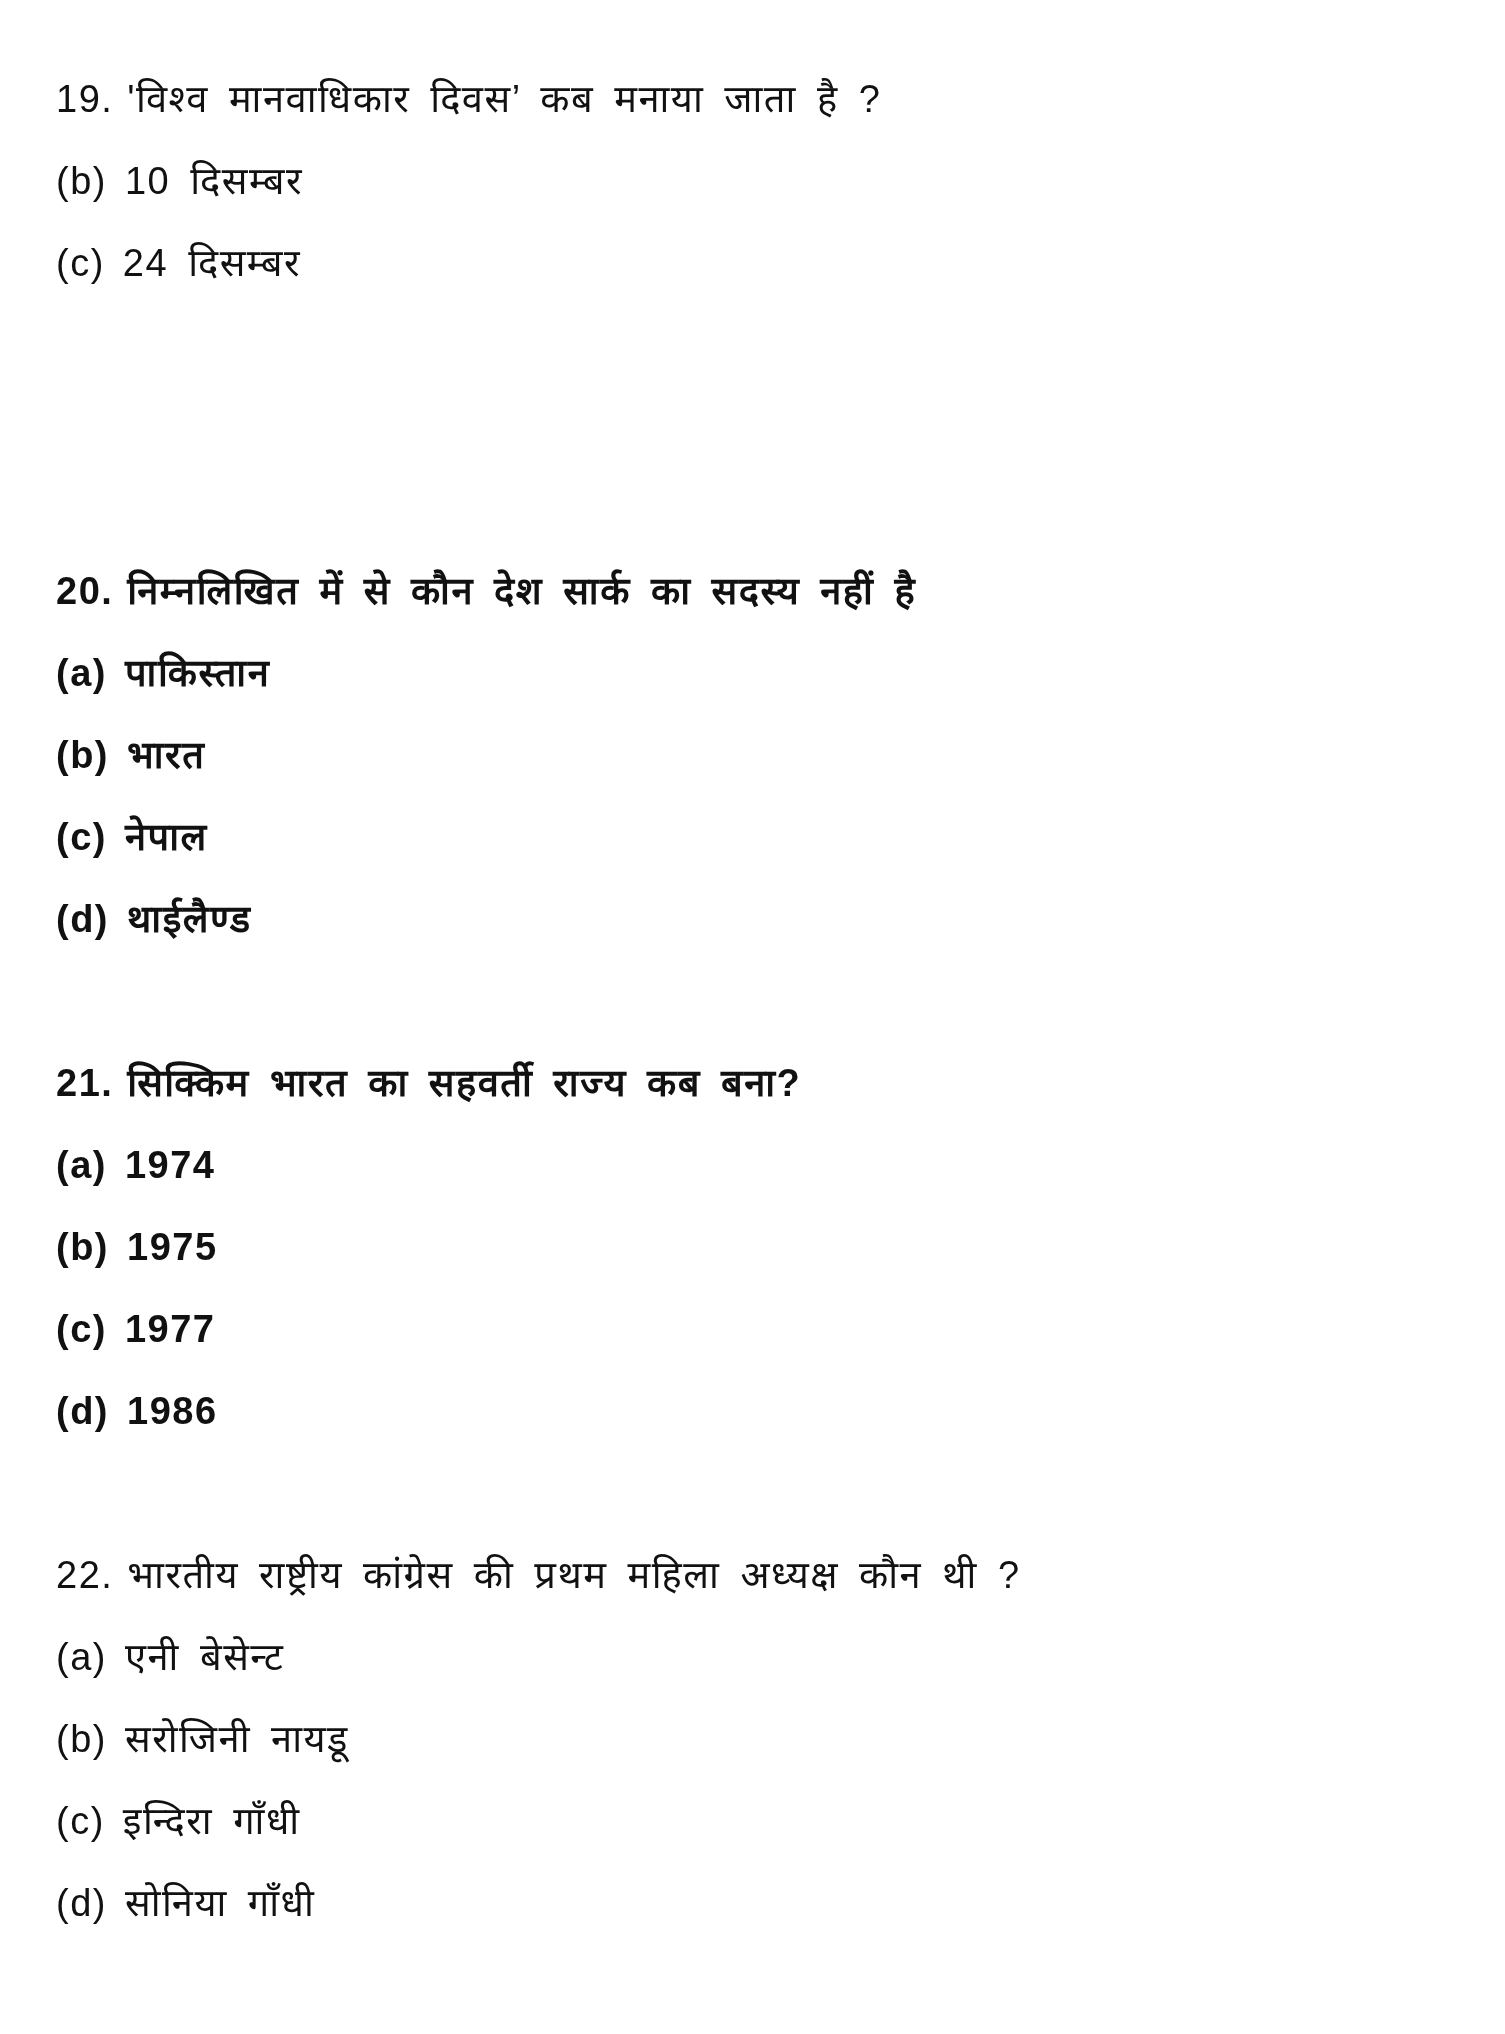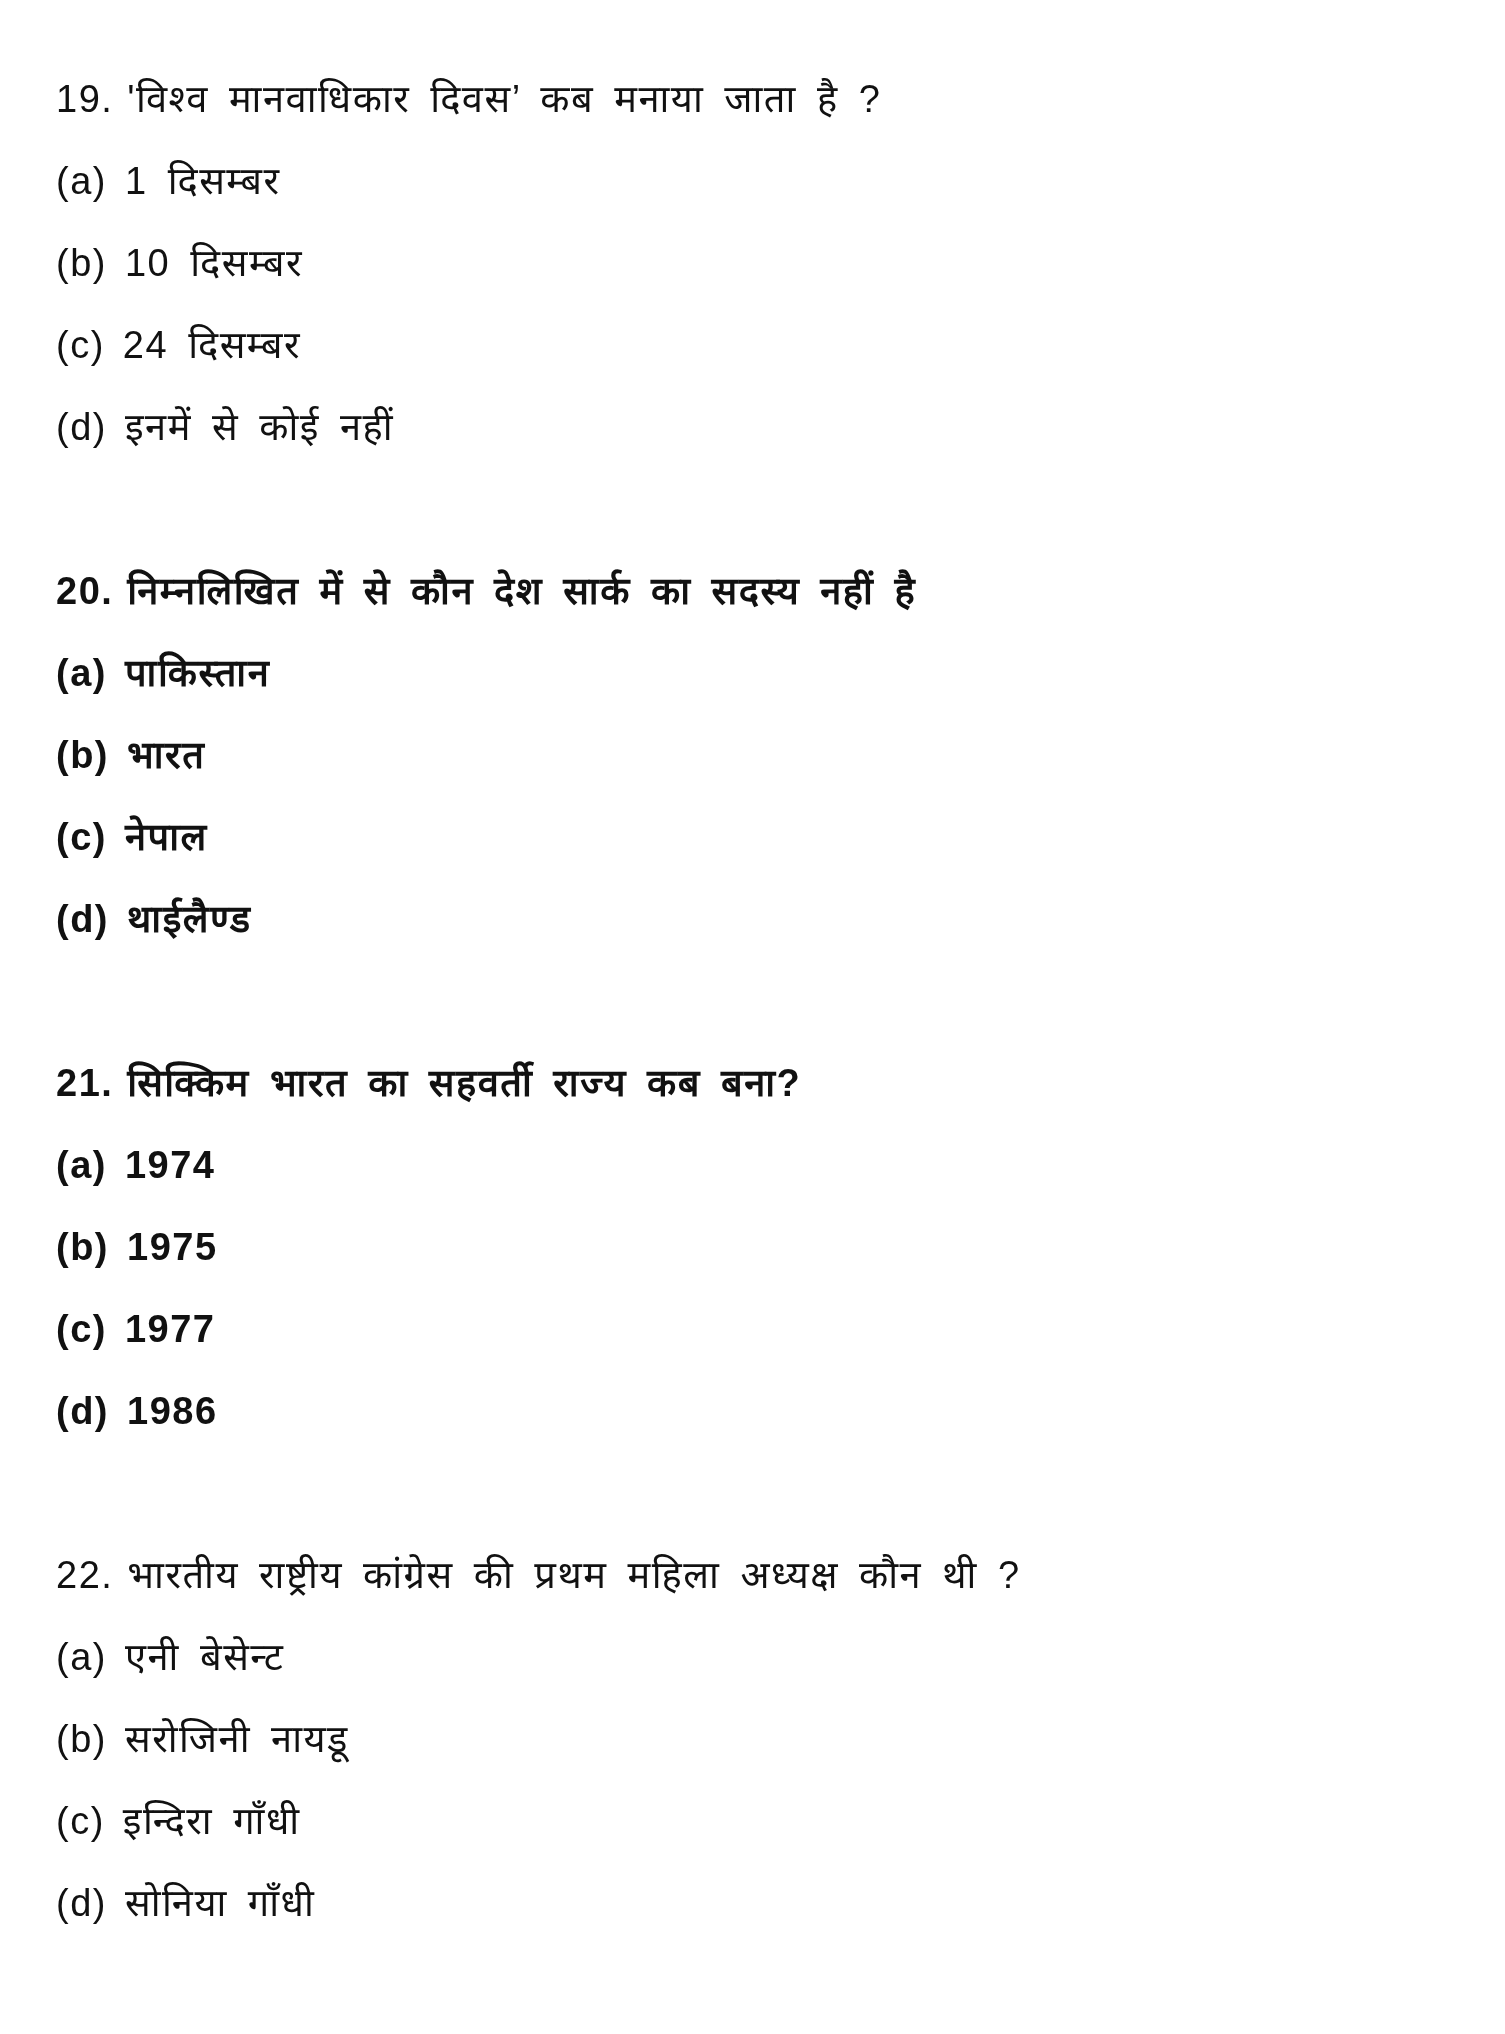--- a/index.html
+++ b/index.html
@@ -45,30 +45,24 @@
 </head>
 <body>
 
 <div class="page">
 
   <div class="question-block" style="top:58px;">
     <div class="line">
       <span class="qnum">19.</span><span class="qtext">'विश्व मानवाधिकार दिवस’ कब मनाया जाता है ?</span>
     </div>
     <div class="line">
-      <span class="optlabel">(a)</span><span class="opttext">1 दिसम्बर</span>
-    </div>
-    <div class="line">
       <span class="optlabel">(b)</span><span class="opttext">10 दिसम्बर</span>
     </div>
     <div class="line">
       <span class="optlabel">(c)</span><span class="opttext">24 दिसम्बर</span>
-    </div>
-    <div class="line">
-      <span class="optlabel">(d)</span><span class="opttext">इनमें से कोई नहीं</span>
     </div>
   </div>
 
   <div class="question-block" style="top:550px;font-weight:bold;">
     <div class="line">
       <span class="qnum">20.</span><span class="qtext">निम्नलिखित में से कौन देश सार्क का सदस्य नहीं है</span>
     </div>
     <div class="line">
       <span class="optlabel">(a)</span><span class="opttext">पाकिस्तान</span>
     </div>

